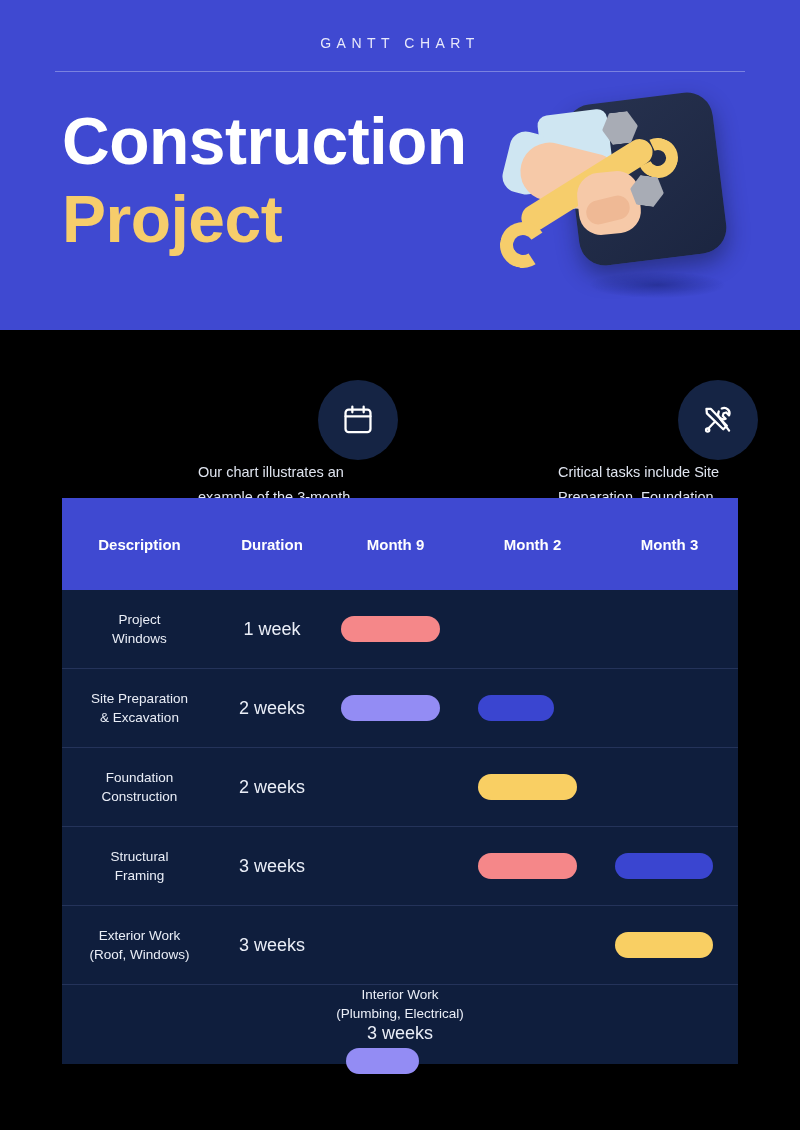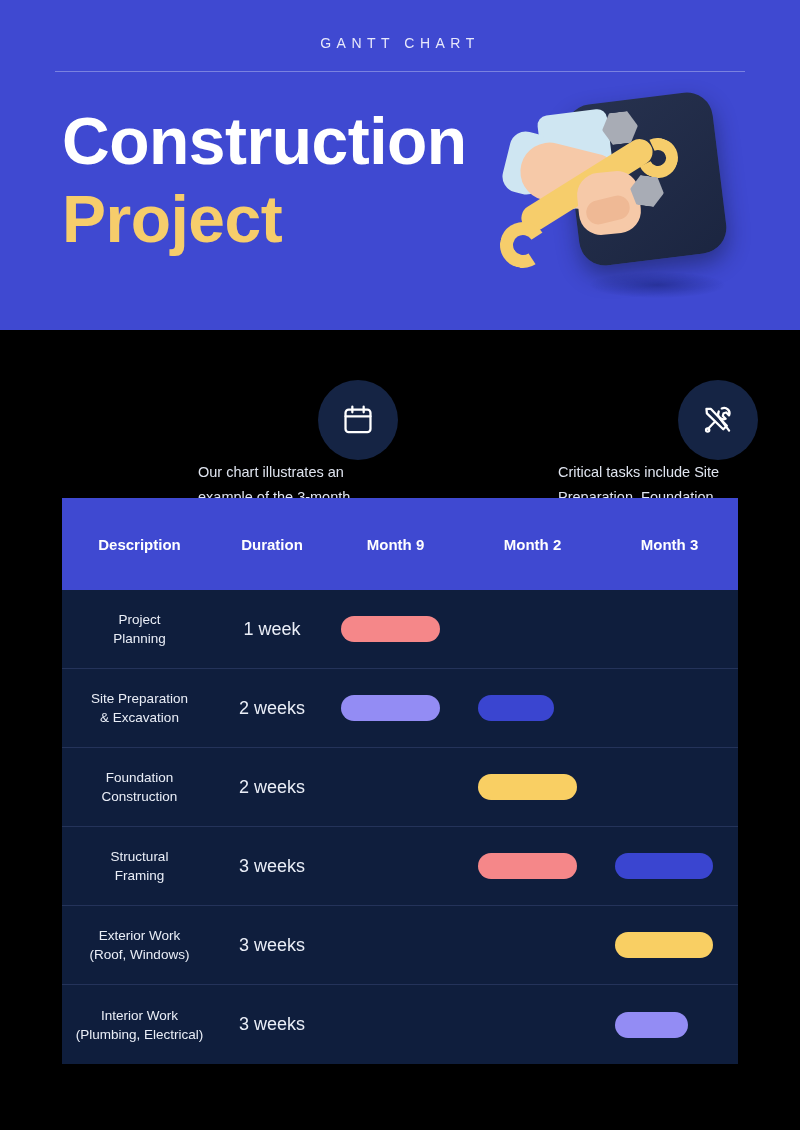--- a/index.html
+++ b/index.html
@@ -251,21 +251,21 @@
   .col-m2       { width: 137px; }
   .col-m3       { width: 137px; }
 
   .trow {
     display: flex;
     align-items: center;
     height: 79px;
     background: #0f1e3d;
     border-bottom: 1px solid #24335a;
   }
-  .trow:last-child { border-bottom: none; }
+  .trow:last-child { border-bottom: none; flex-direction: column; }
 
   .td-desc {
     width: 155px;
     color: #eaeef7;
     font-size: 13.5px;
     line-height: 19px;
     text-align: center;
   }
   .td-dur {
     width: 110px;
@@ -352,21 +352,21 @@
       <div class="th col-dur">Duration</div>
       <div class="th col-m1">Month 9</div>
       <div class="th col-m2">Month 2</div>
       <div class="th col-m3">Month 3</div>
     </div>
 
     <div id="rows">
         <div class="trow">
           <div class="td-desc">
             <div>Project</div>
-            <div>Planning</div>
+            <div>Windows</div>
           </div>
           <div class="td-dur">1 week</div>
           <div class="td-month">
             <div class="bar" style="background: rgb(245, 135, 137); width: 99px; left: 14px;"></div>
           </div>
           <div class="td-month"></div>
           <div class="td-month"></div>
         </div>
         <div class="trow">
           <div class="td-desc">

